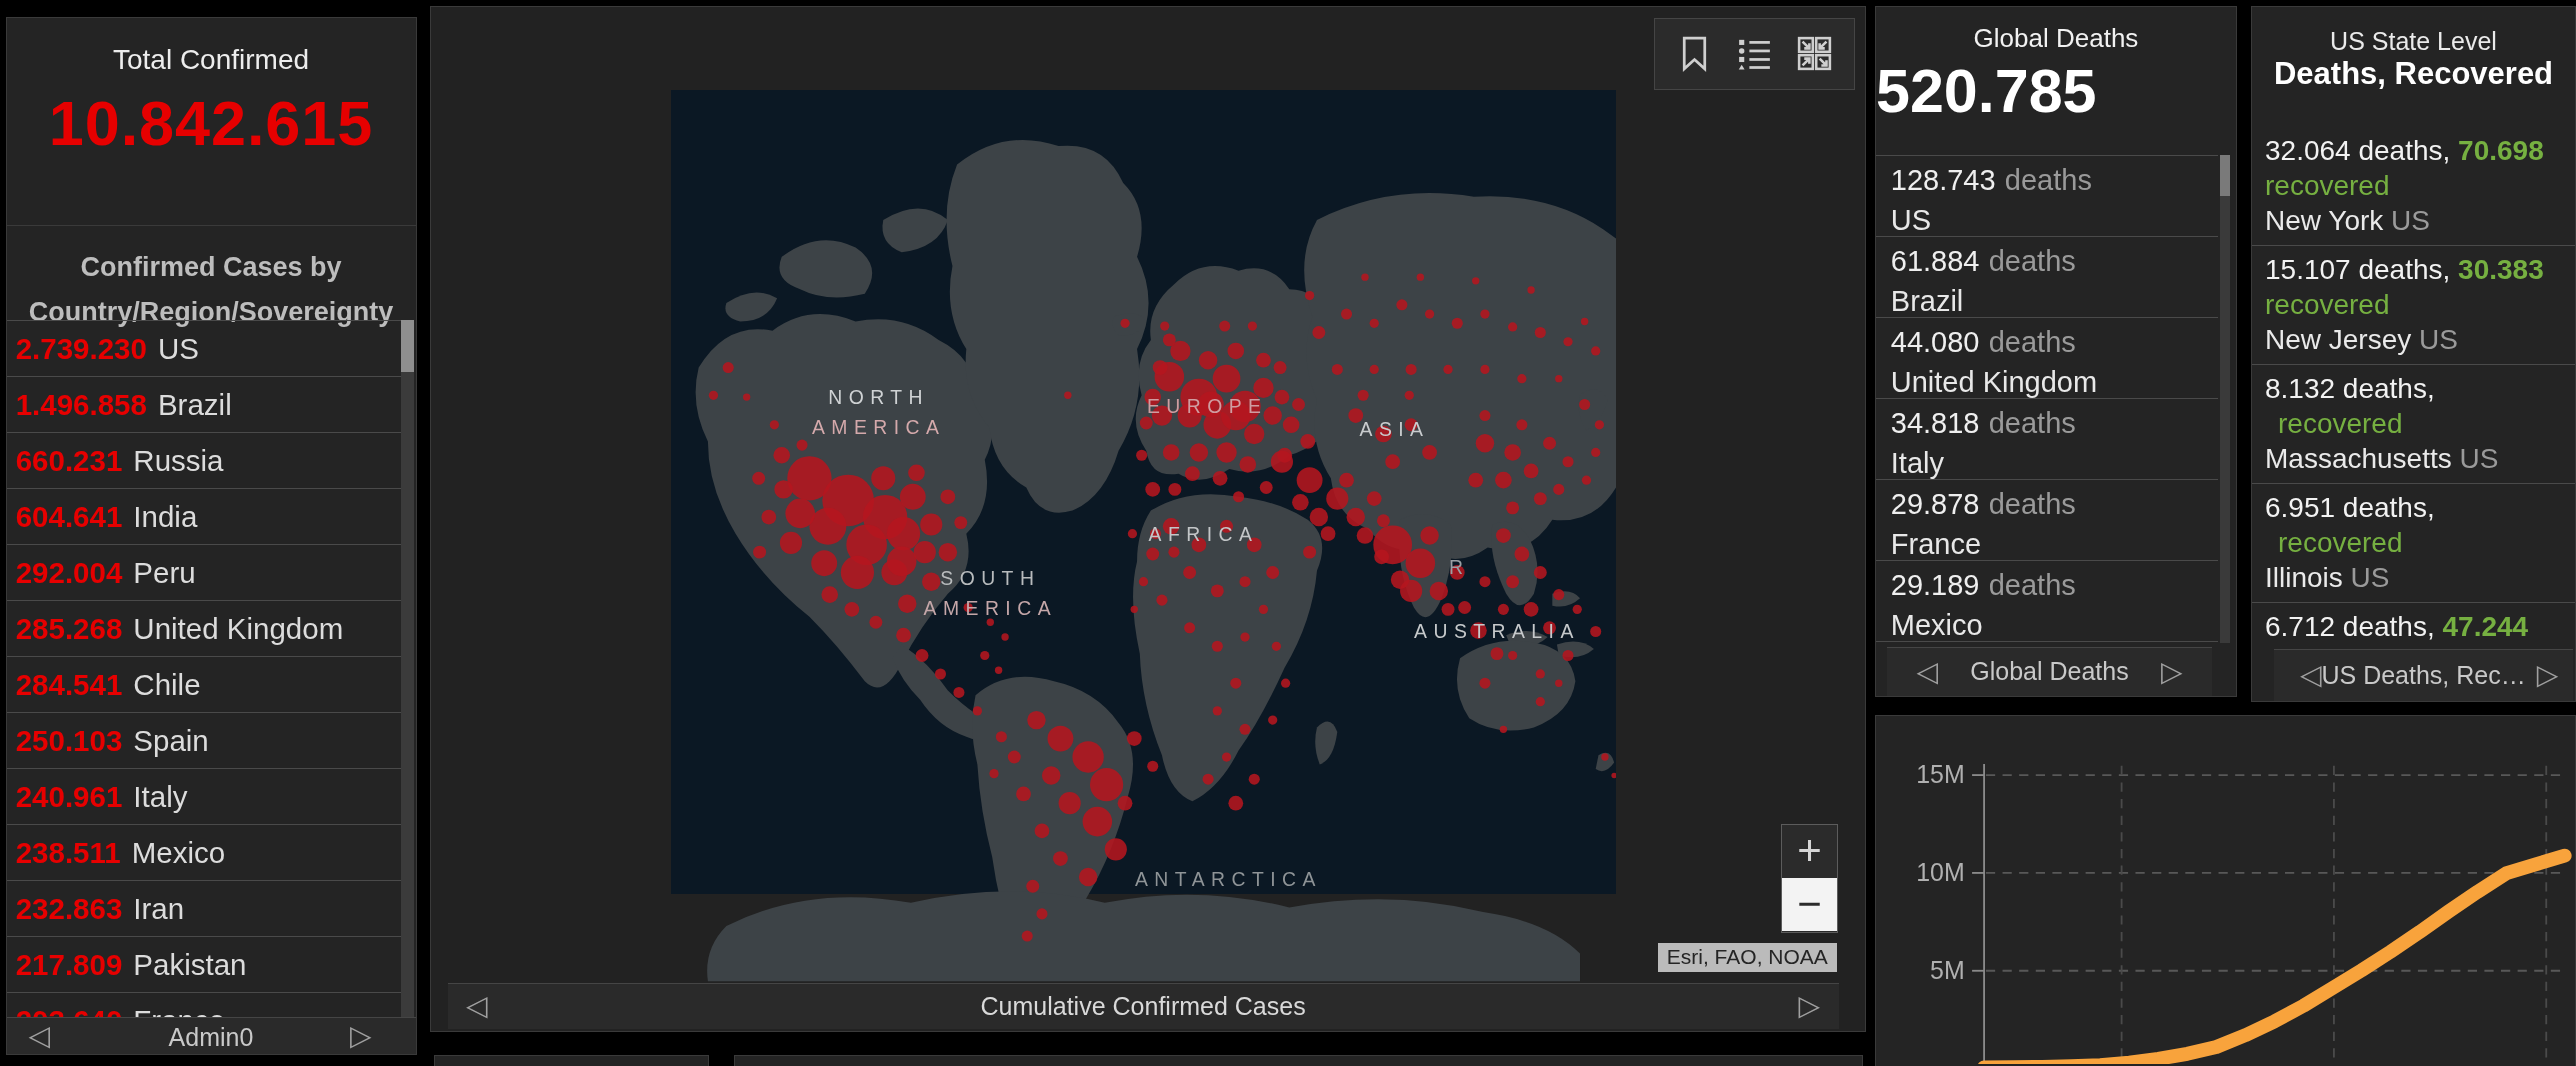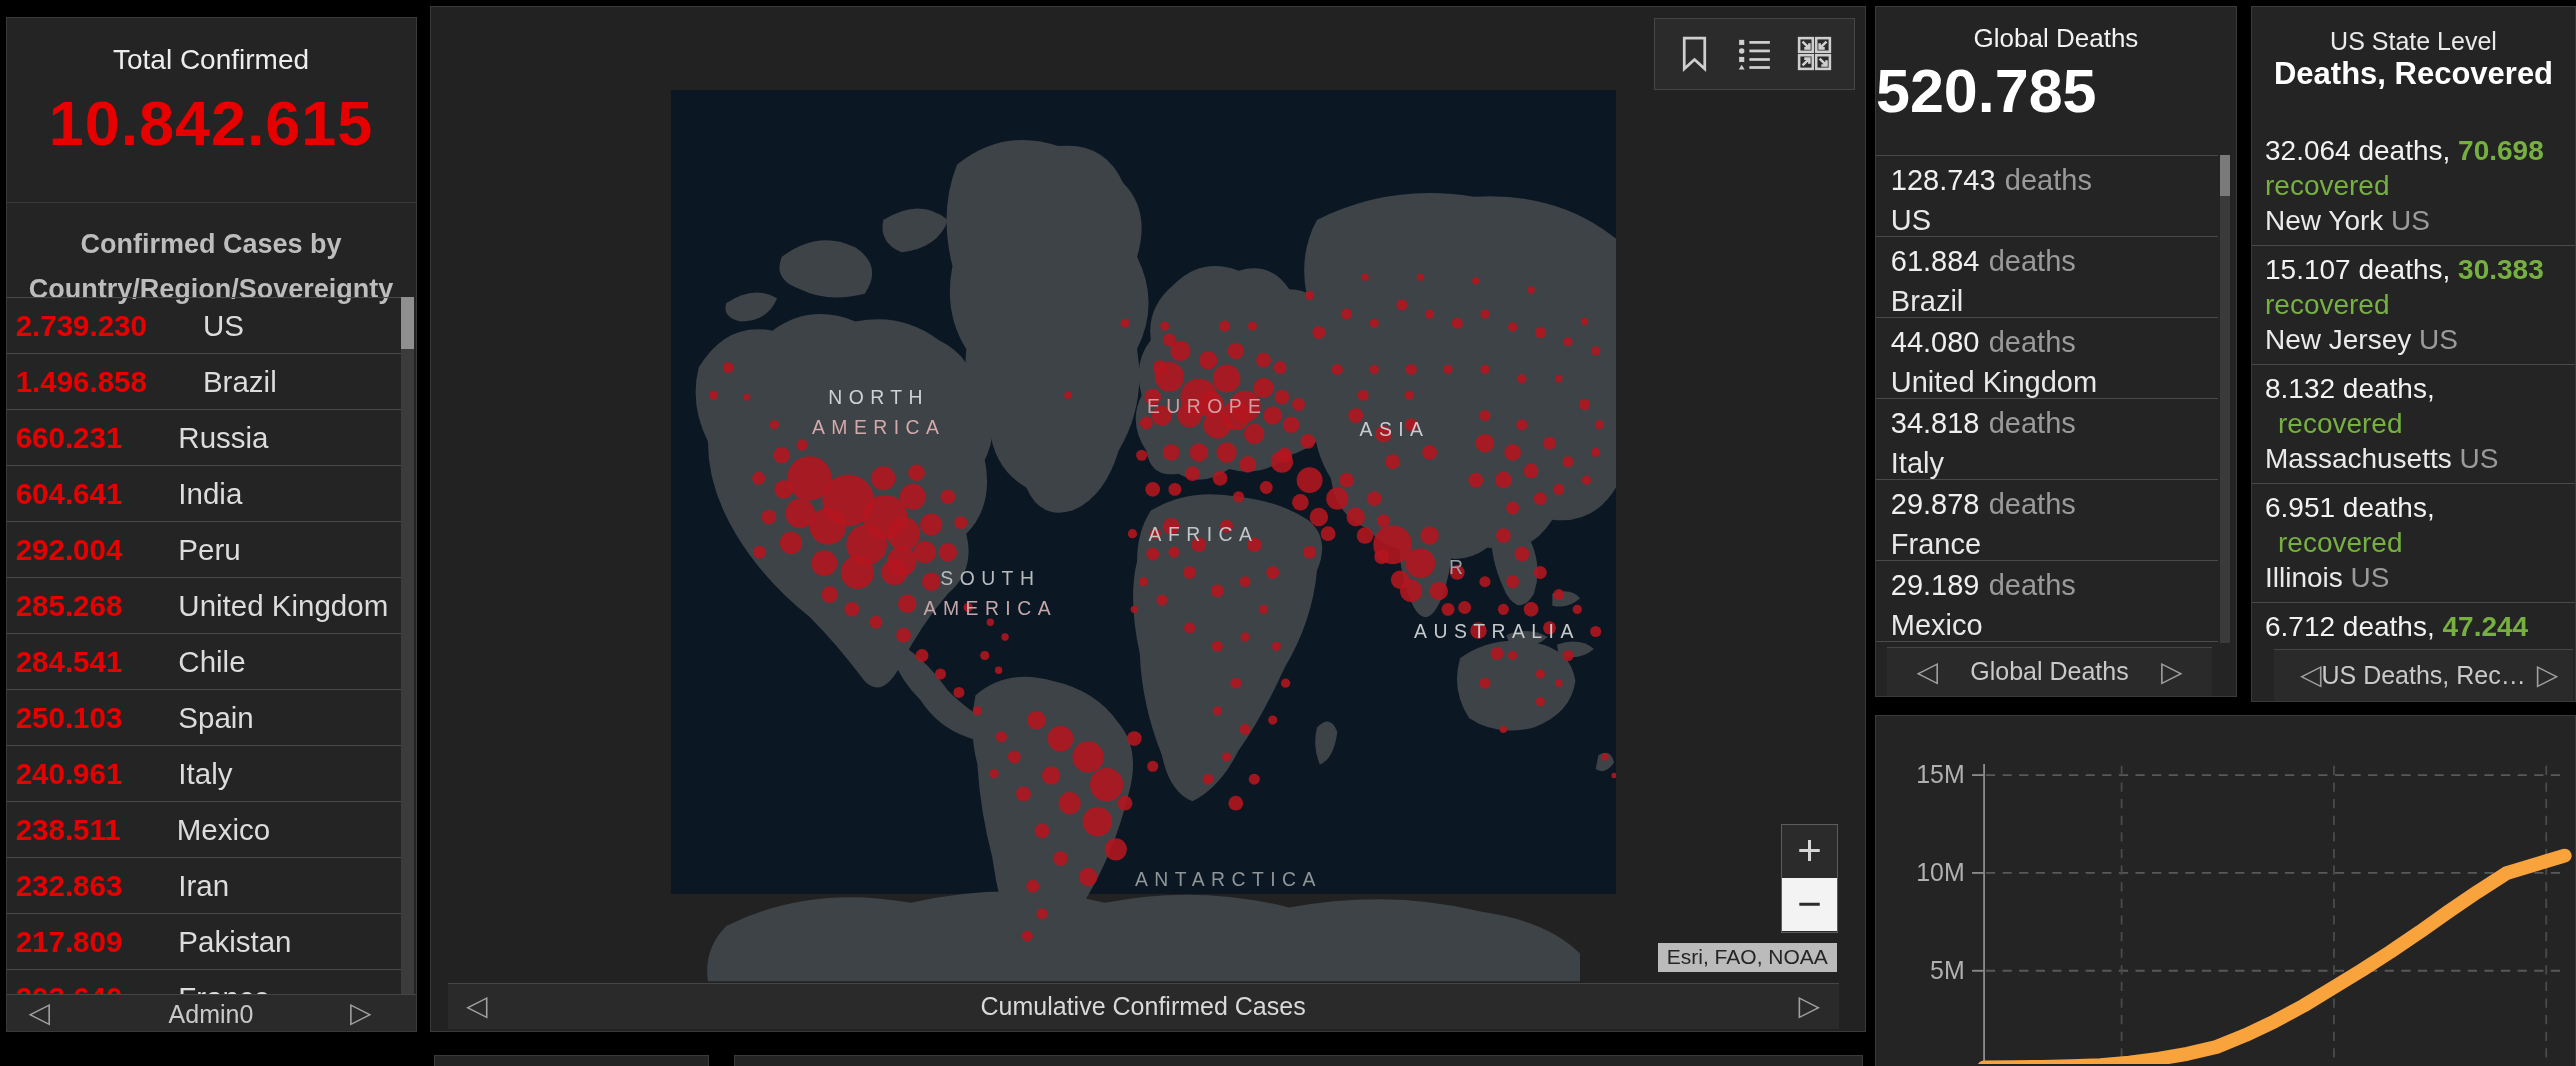--- a/index.html
+++ b/index.html
@@ -6,24 +6,24 @@
   html,body { width:2576px; height:1067px; background:#000; overflow:hidden;
               font-family:"Liberation Sans","DejaVu Sans",sans-serif; }
   .panel { position:absolute; background:#242424; border:1.8px solid #3a3a3a; overflow:hidden; }
 
   
   #panel-total { left:5.5px; top:17px; width:411px; height:232px; }
   .tc-title { margin-top:26px; text-align:center; font-size:28px; color:#ededed; }
   .tc-value { margin-top:11px; text-align:center; font-size:63px; font-weight:700; color:#e60000; letter-spacing:0.9px; }
 
   
-  #panel-countries { left:5.5px; top:202px; width:411px; height:830px; }
+  #panel-countries { left:5.5px; top:225px; width:411px; height:830px; }
   .cl-header { padding-top:18.5px; text-align:center; font-weight:700; font-size:27px; line-height:45px; color:#bdbdbd; }
   .cl-rows { position:absolute; top:94px; left:0; right:14.8px; bottom:35px; overflow:hidden; border-top:1.8px solid #4a4a4a; }
-  .crow { height:56px; border-bottom:1.8px solid #4a4a4a; display:flex; align-items:center; padding-left:9.2px; white-space:nowrap;gap:45px; }
+  .crow { height:56px; border-bottom:1.8px solid #4a4a4a; display:flex; align-items:center; padding-left:9.2px; white-space:nowrap; }
   .cnum { font-size:29.5px; font-weight:700; color:#e60000; margin-right:11px; }
   .cname { font-size:29.5px; color:#dcdcdc; }
   .cl-scroll { position:absolute; right:1.8px; top:94px; width:13px; bottom:35px; background:#3b3b3b; }
   .cl-thumb { position:absolute; top:0; left:0; width:13px; height:52px; background:#8f8f8f; }
   .navbar { position:absolute; background:#2a2a2a; border-top:1.8px solid #454545; display:flex; align-items:center; justify-content:center; }
   .nav-label { font-size:25px; color:#c9c9c9; }
   .nav-arrow { position:absolute; top:50%; transform:translateY(-50%); font-size:28px; color:#a0a0a0; line-height:1; cursor:pointer; }
   #countries-nav { left:0; right:0; bottom:0; height:37px; padding-top:1.8px; align-items:flex-start; }
   #countries-nav .nav-label{ margin-top:3.7px; }
 

